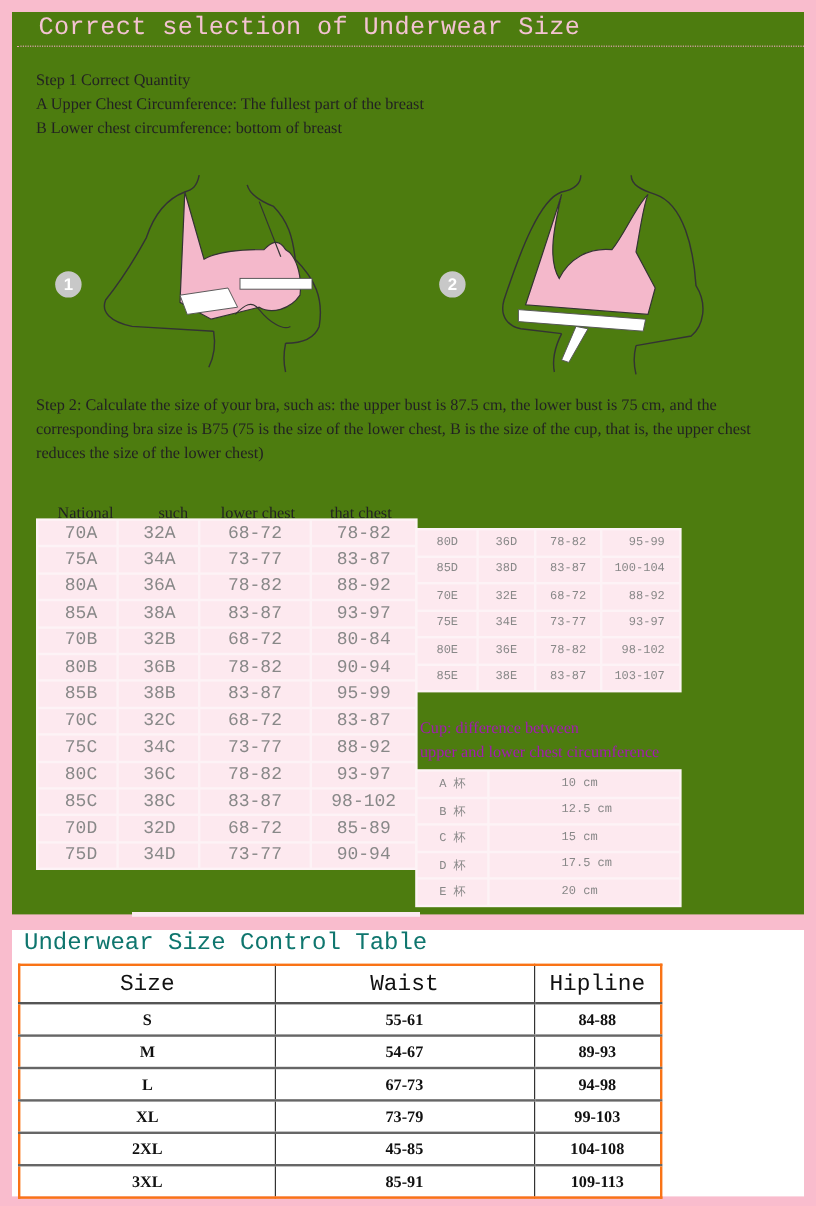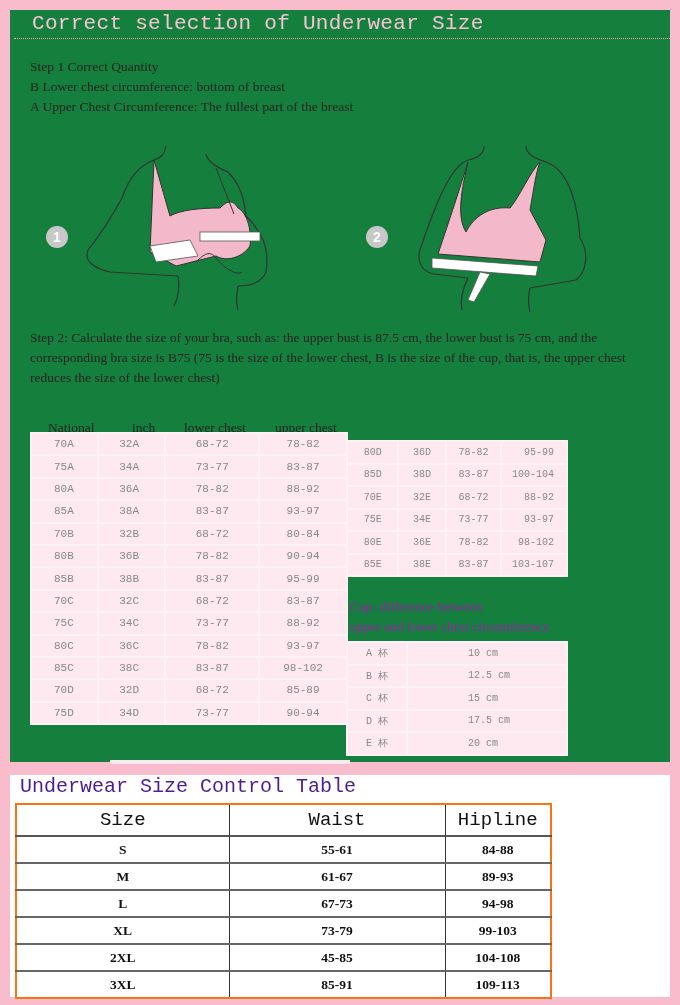--- a/index.html
+++ b/index.html
@@ -5,21 +5,21 @@
     * { box-sizing: border-box; margin: 0; padding: 0; }
     html, body { width: 680px; height: 1005px; overflow: hidden; }
     body {
       background: #f9bccd;
       font-family: "Liberation Mono", "DejaVu Sans Mono", monospace;
       position: relative;
       color: #222;
     }
     .panel-top {
       position: absolute; left: 10px; top: 10px; width: 660px; height: 752px;
-      background: #15803d;
+      background: #4d7c0f;
     }
     .panel-bottom {
       position: absolute; left: 10px; top: 775px; width: 660px; height: 222px;
       background: #ffffff;
     }
     .title {
       position: absolute; left: 22px; top: 0px;
       font-family: "Liberation Mono", "DejaVu Sans Mono", monospace;
       font-size: 21px; color: #f4c3d2; letter-spacing: 0.3px;
       line-height: 28px;
@@ -50,21 +50,21 @@
     .main-head span { display: inline-block; }
     table.pink {
       position: absolute; border-collapse: separate; border-spacing: 2px;
       background: #fdf3f6;
       font-family: "Liberation Mono", "DejaVu Sans Mono", monospace;
       color: #888;
     }
     table.pink td {
       background: #fde9ef; padding: 0; text-align: center;
     }
-    .t-main { left: 30px; top: 432px; width: 318px; font-size: 11px; }
+    .t-main { left: 30px; top: 432px; width: 318px; font-size: 15px; }
     .t-main td { height: 20.4px; }
     .t-main td:nth-child(1) { width: 66px; text-align: left; padding-left: 22px; }
     .t-main td:nth-child(2) { width: 66px; text-align: left; padding-left: 20px; }
     .t-main td:nth-child(3) { width: 94px; }
     .t-main td:nth-child(4) { width: 88px; }
     .t-side { left: 346px; top: 440px; width: 222px; font-size: 10px; color: #777; }
     .t-side td { height: 20.5px; }
     .t-side td:nth-child(1) { width: 48px; }
     .t-side td:nth-child(2) { width: 44px; }
     .t-side td:nth-child(3) { width: 52px; }
@@ -74,21 +74,21 @@
       font-family: "Liberation Serif", "DejaVu Serif", serif;
       font-size: 13.5px; line-height: 20px; color: #a21caf;
     }
     .t-cup { left: 346px; top: 641px; width: 222px; font-size: 10px; color: #777; }
     .t-cup td { height: 20.5px; }
     .t-cup td:nth-child(1) { width: 58px; text-align: left; padding-left: 18px; }
     .t-cup td:nth-child(2) { text-align: left; padding-left: 60px; }
     .bottom-title {
       position: absolute; left: 10px; top: 0px;
       font-family: "Liberation Mono", "DejaVu Sans Mono", monospace;
-      font-size: 20px; line-height: 24px; color: #4c1d95;
+      font-size: 20px; line-height: 24px; color: #0f766e;
     }
     table.size {
       position: absolute; left: 5px; top: 28px; width: 537px; height: 194px;
       border-collapse: collapse; border: 2px solid #f97316;
       font-family: "Liberation Serif", "DejaVu Serif", serif;
     }
     table.size th {
       font-family: "Liberation Mono", "DejaVu Sans Mono", monospace;
       font-weight: normal; font-size: 19px; height: 32px; color: #111;
       border: 1px solid #333; border-bottom: 2px solid #555;
@@ -108,22 +108,22 @@
   </style>
 </head>
 <body>
 
 <div class="panel-top">
   <div class="title">Correct selection of Underwear Size</div>
   <div class="title-rule"></div>
 
   <div class="step1">
     <div>Step 1 Correct Quantity</div>
+    <div>A Upper Chest Circumference: The fullest part of the breast</div>
     <div>B Lower chest circumference: bottom of breast</div>
-    <div>A Upper Chest Circumference: The fullest part of the breast</div>
   </div>
 
   <div class="figure" style="left:20px;">
     <svg viewBox="0 0 320 200">
       <circle cx="27" cy="109" r="11" fill="#c8c8c8"></circle>
       <text x="27" y="114" text-anchor="middle" font-family="Liberation Sans, sans-serif" font-size="14" font-weight="bold" fill="#fff">1</text>
       <path d="M136 18 C134 28 130 30 124 32 C108 38 98 52 92 70 C80 92 66 112 58 122 C54 132 62 140 80 144 L148 148" fill="none" stroke="#333" stroke-width="1.2"></path>
       <path d="M176 26 C178 34 188 40 198 44 C210 56 214 70 216 88 C232 104 240 120 236 144 C232 154 222 158 208 158" fill="none" stroke="#333" stroke-width="1.2"></path>
       <path d="M124 32 L140 88 C150 82 170 80 190 80 C196 74 202 70 208 80 C216 84 222 100 220 118 C212 130 196 134 186 128 L146 138 L120 124 Z" fill="#f4b8cb" stroke="#333" stroke-width="1"></path>
       <path d="M186 40 L204 86" stroke="#333" stroke-width="1" fill="none"></path>
@@ -144,21 +144,21 @@
       <path d="M118 34 C110 60 100 90 88 126 L190 134 L196 112 L180 82 C184 60 186 44 190 34 C180 44 170 68 160 80 C140 78 124 88 116 104 C106 88 112 60 118 34 Z" fill="#f4b8cb" stroke="#333" stroke-width="1"></path>
       <path d="M82 130 L188 138 L186 148 L82 140 Z" fill="#fff" stroke="#555" stroke-width="0.8"></path>
       <path d="M130 144 L140 146 L124 174 L118 172 Z" fill="#fff" stroke="#555" stroke-width="0.8"></path>
       <path d="M118 150 C112 162 110 172 112 182" fill="none" stroke="#333" stroke-width="1.2"></path>
       <path d="M180 160 C178 168 178 176 180 184" fill="none" stroke="#333" stroke-width="1.2"></path>
     </svg>
   </div>
 
   <div class="step2">Step 2: Calculate the size of your bra, such as: the upper bust is 87.5 cm, the lower bust is 75 cm, and the corresponding bra size is B75 (75 is the size of the lower chest, B is the size of the cup, that is, the upper chest reduces the size of the lower chest)</div>
 
-  <div class="main-head"><span style="width:84px;">National</span><span style="width:52px;">inch</span><span style="width:91px;">lower chest</span><span>upper chest</span></div>
+  <div class="main-head"><span style="width:84px;">National</span><span style="width:52px;">such</span><span style="width:91px;">lower chest</span><span>that chest</span></div>
 </div>
 
 <table class="pink t-main">
   <tbody>
     <tr>
         <td>70A</td>
         <td>32A</td>
         <td>68-72</td>
         <td>78-82</td>
       </tr>
@@ -321,21 +321,21 @@
       </tr>
     </thead>
     <tbody>
       <tr>
           <td>S</td>
           <td>55-61</td>
           <td>84-88</td>
         </tr>
       <tr>
           <td>M</td>
-          <td>61-67</td>
+          <td>54-67</td>
           <td>89-93</td>
         </tr>
       <tr>
           <td>L</td>
           <td>67-73</td>
           <td>94-98</td>
         </tr>
       <tr>
           <td>XL</td>
           <td>73-79</td>

